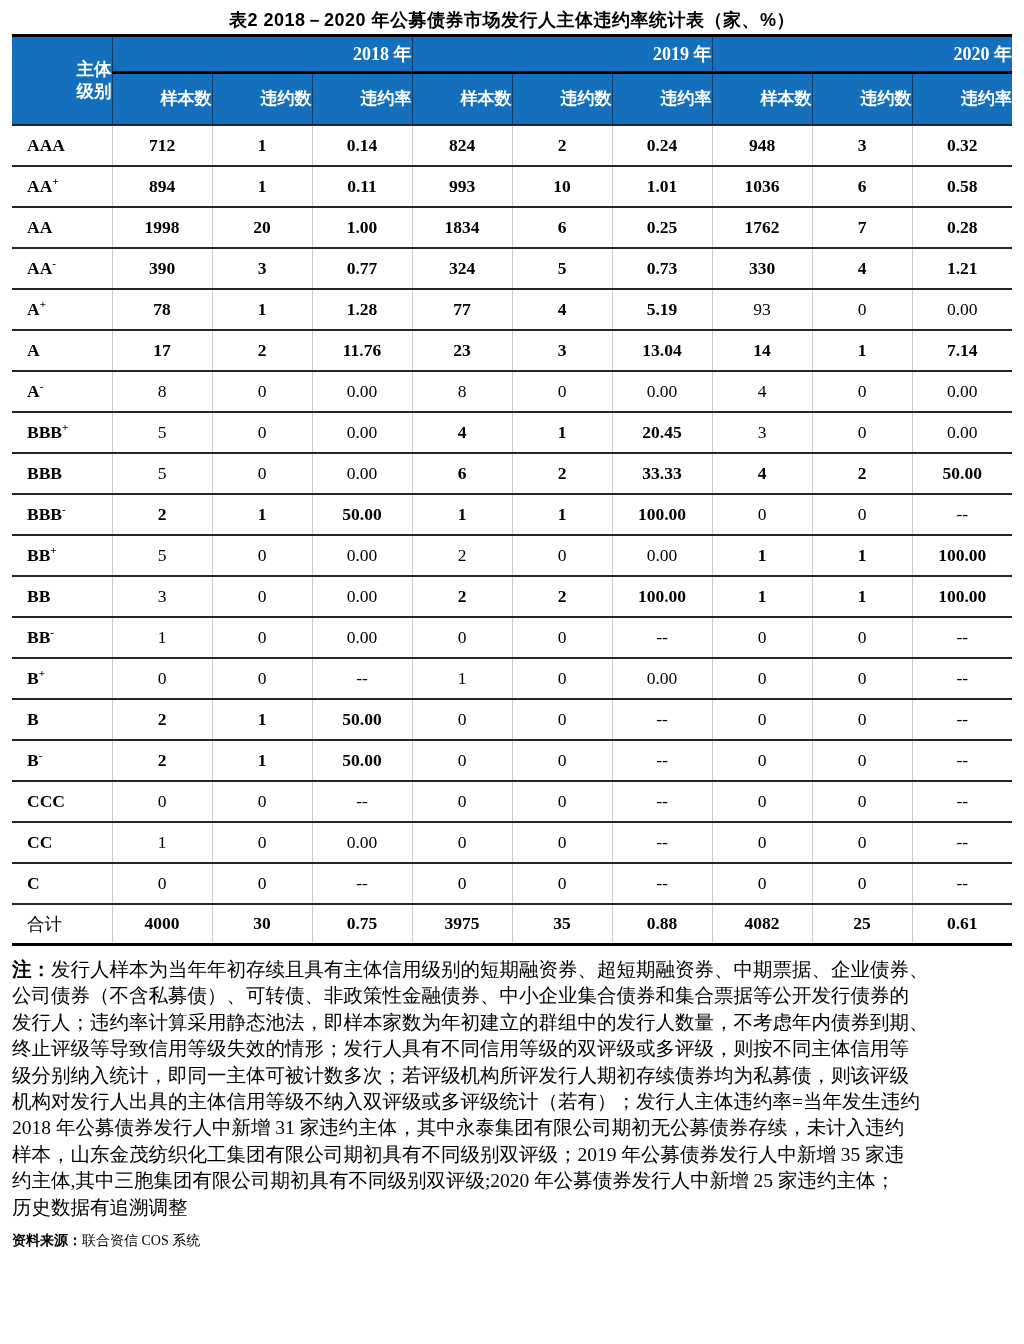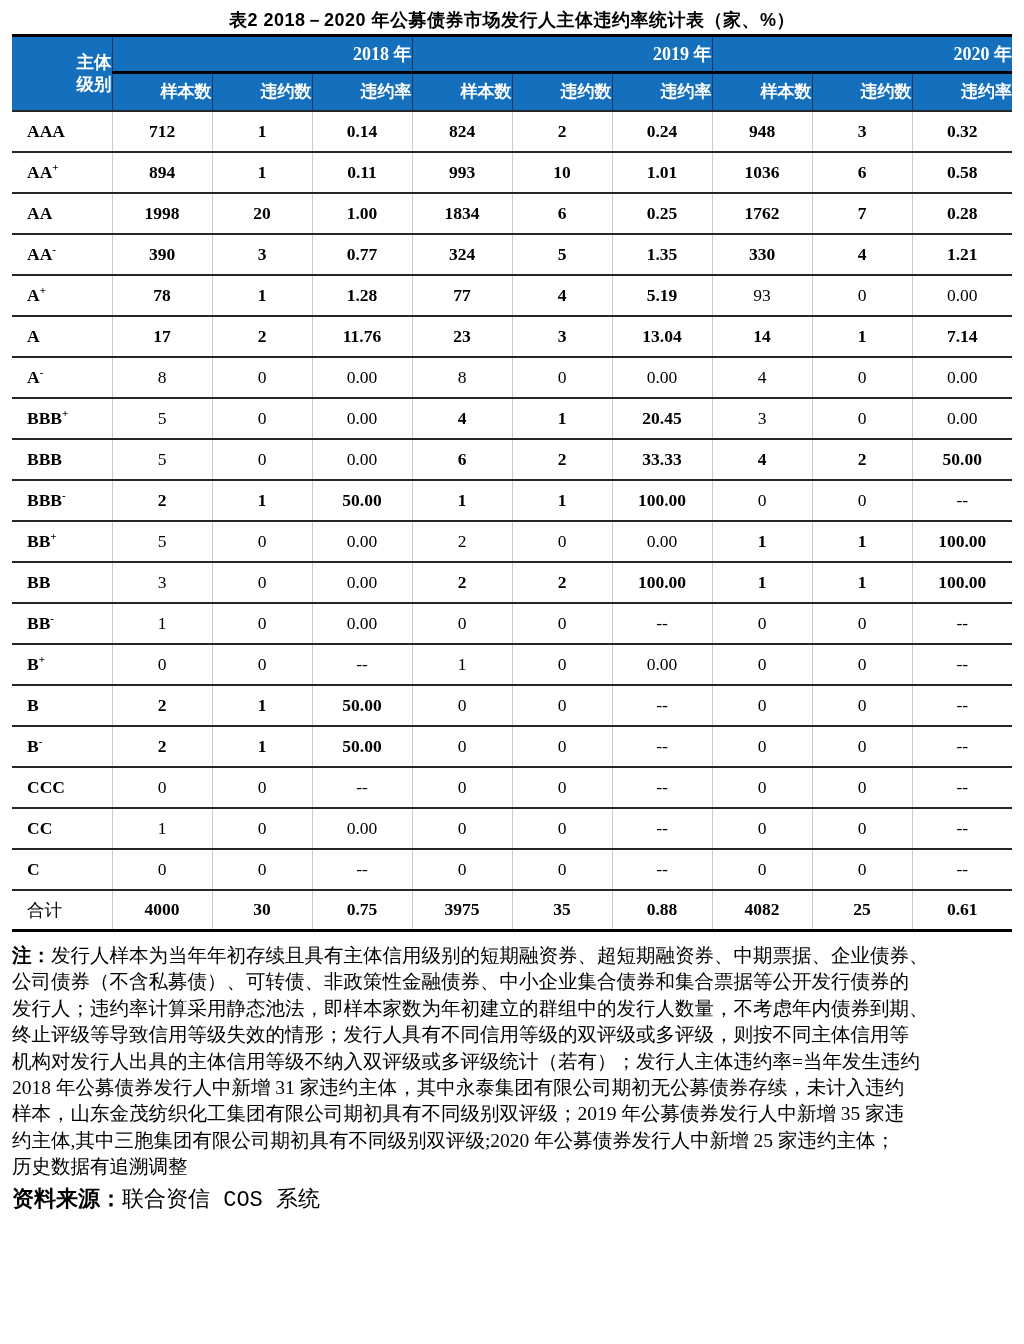--- a/index.html
+++ b/index.html
@@ -46,21 +46,21 @@
     border-right: 1.5px solid #0e3a68;
   }
   th.year {
     height: 37px;
     font-size: 18px;
     font-family: "Liberation Serif", serif;
     border-bottom: 3px solid #000;
     border-left: 1.5px solid #0e3a68;
   }
   th.sub {
-    height: 38px;
+    height: 52px;
     font-size: 17px;
     font-family: Liberation Serif, serif;
     border-left: 1.5px solid #0e3a68;
   }
   tbody td {
     height: 41px;
     text-align: center;
     vertical-align: middle;
     font-size: 17.5px;
     border-top: 2px solid #262626;
@@ -82,23 +82,23 @@
     margin: 11px 12px 0 12px;
     font-size: 19.5px;
     line-height: 26.4px;
     font-family: "Liberation Serif", serif;
   }
   .note-line { white-space: nowrap; }
   .note-label { font-weight: bold; }
   .source {
     width: 1000px;
     margin: 7px 12px 0 12px;
-    font-size: 22px;
+    font-size: 14px;
     line-height: 26px;
-    font-family: Liberation Mono, monospace;
+    font-family: Liberation Serif, serif;
     white-space: nowrap;
   }
   .source b { font-weight: bold; }
 </style>
 </head>
 <body>
 
 <div class="page">
 
   <div class="title">表2  2018－2020 年公募债券市场发行人主体违约率统计表（家、%）</div>
@@ -175,21 +175,21 @@
           <td class="bold">7</td>
           <td class="bold">0.28</td>
         </tr>
         <tr>
           <td class="rating">AA<sup>-</sup></td>
           <td class="bold">390</td>
           <td class="bold">3</td>
           <td class="bold">0.77</td>
           <td class="bold">324</td>
           <td class="bold">5</td>
-          <td class="bold">1.35</td>
+          <td class="bold">0.73</td>
           <td class="bold">330</td>
           <td class="bold">4</td>
           <td class="bold">1.21</td>
         </tr>
         <tr>
           <td class="rating">A<sup>+</sup></td>
           <td class="bold">78</td>
           <td class="bold">1</td>
           <td class="bold">1.28</td>
           <td class="bold">77</td>
@@ -380,20 +380,21 @@
           <td class="bold">0.61</td>
         </tr>
       </tbody>
   </table>
 
   <div class="notes">
     <div class="note-line"><span class="note-label">注：</span><span>发行人样本为当年年初存续且具有主体信用级别的短期融资券、超短期融资券、中期票据、企业债券、</span></div>
     <div class="note-line">公司债券（不含私募债）、可转债、非政策性金融债券、中小企业集合债券和集合票据等公开发行债券的</div>
     <div class="note-line">发行人；违约率计算采用静态池法，即样本家数为年初建立的群组中的发行人数量，不考虑年内债券到期、</div>
     <div class="note-line">终止评级等导致信用等级失效的情形；发行人具有不同信用等级的双评级或多评级，则按不同主体信用等</div>
+    <div class="note-line">级分别纳入统计，即同一主体可被计数多次；若评级机构所评发行人期初存续债券均为私募债，则该评级</div>
     <div class="note-line">机构对发行人出具的主体信用等级不纳入双评级或多评级统计（若有）；发行人主体违约率=当年发生违约</div>
     <div class="note-line">2018 年公募债券发行人中新增 31 家违约主体，其中永泰集团有限公司期初无公募债券存续，未计入违约</div>
     <div class="note-line">样本，山东金茂纺织化工集团有限公司期初具有不同级别双评级；2019 年公募债券发行人中新增 35 家违</div>
     <div class="note-line">约主体,其中三胞集团有限公司期初具有不同级别双评级;2020 年公募债券发行人中新增 25 家违约主体；</div>
     <div class="note-line">历史数据有追溯调整</div>
   </div>
 
   <div class="source">
     <b>资料来源：</b><span>联合资信 COS 系统</span>
   </div>

